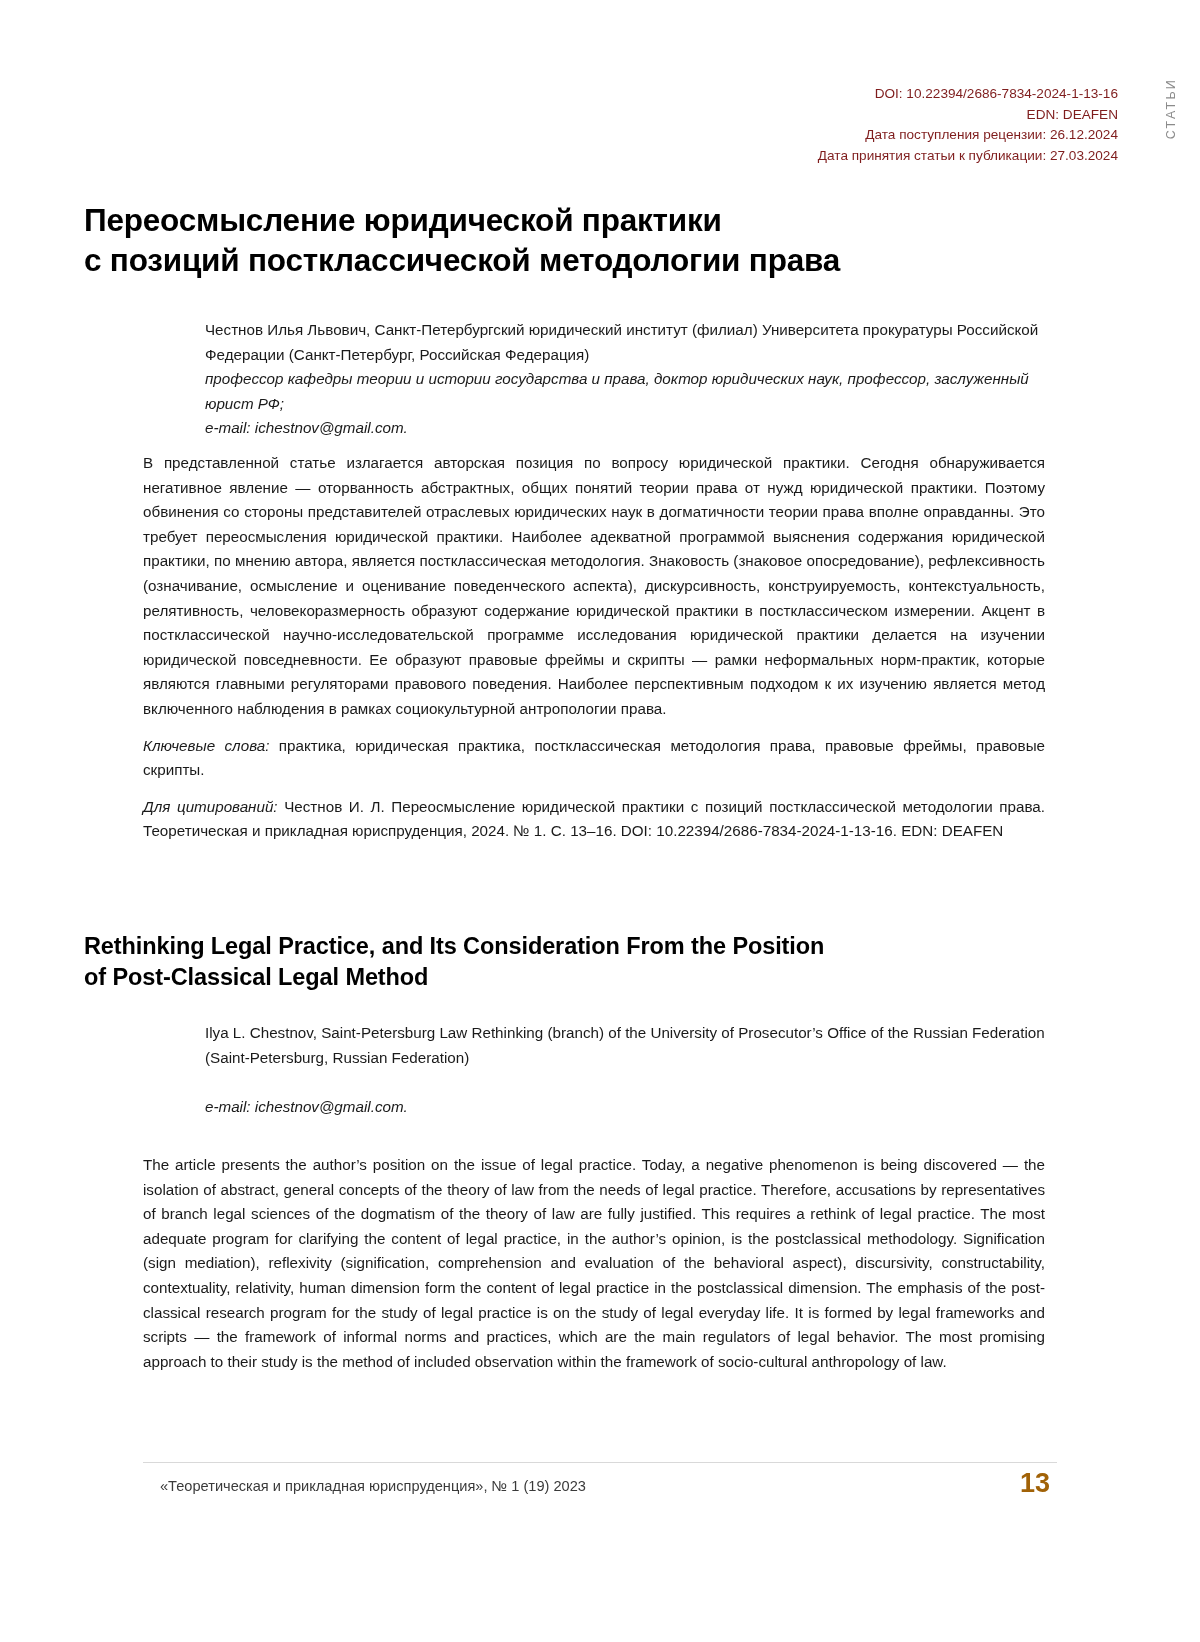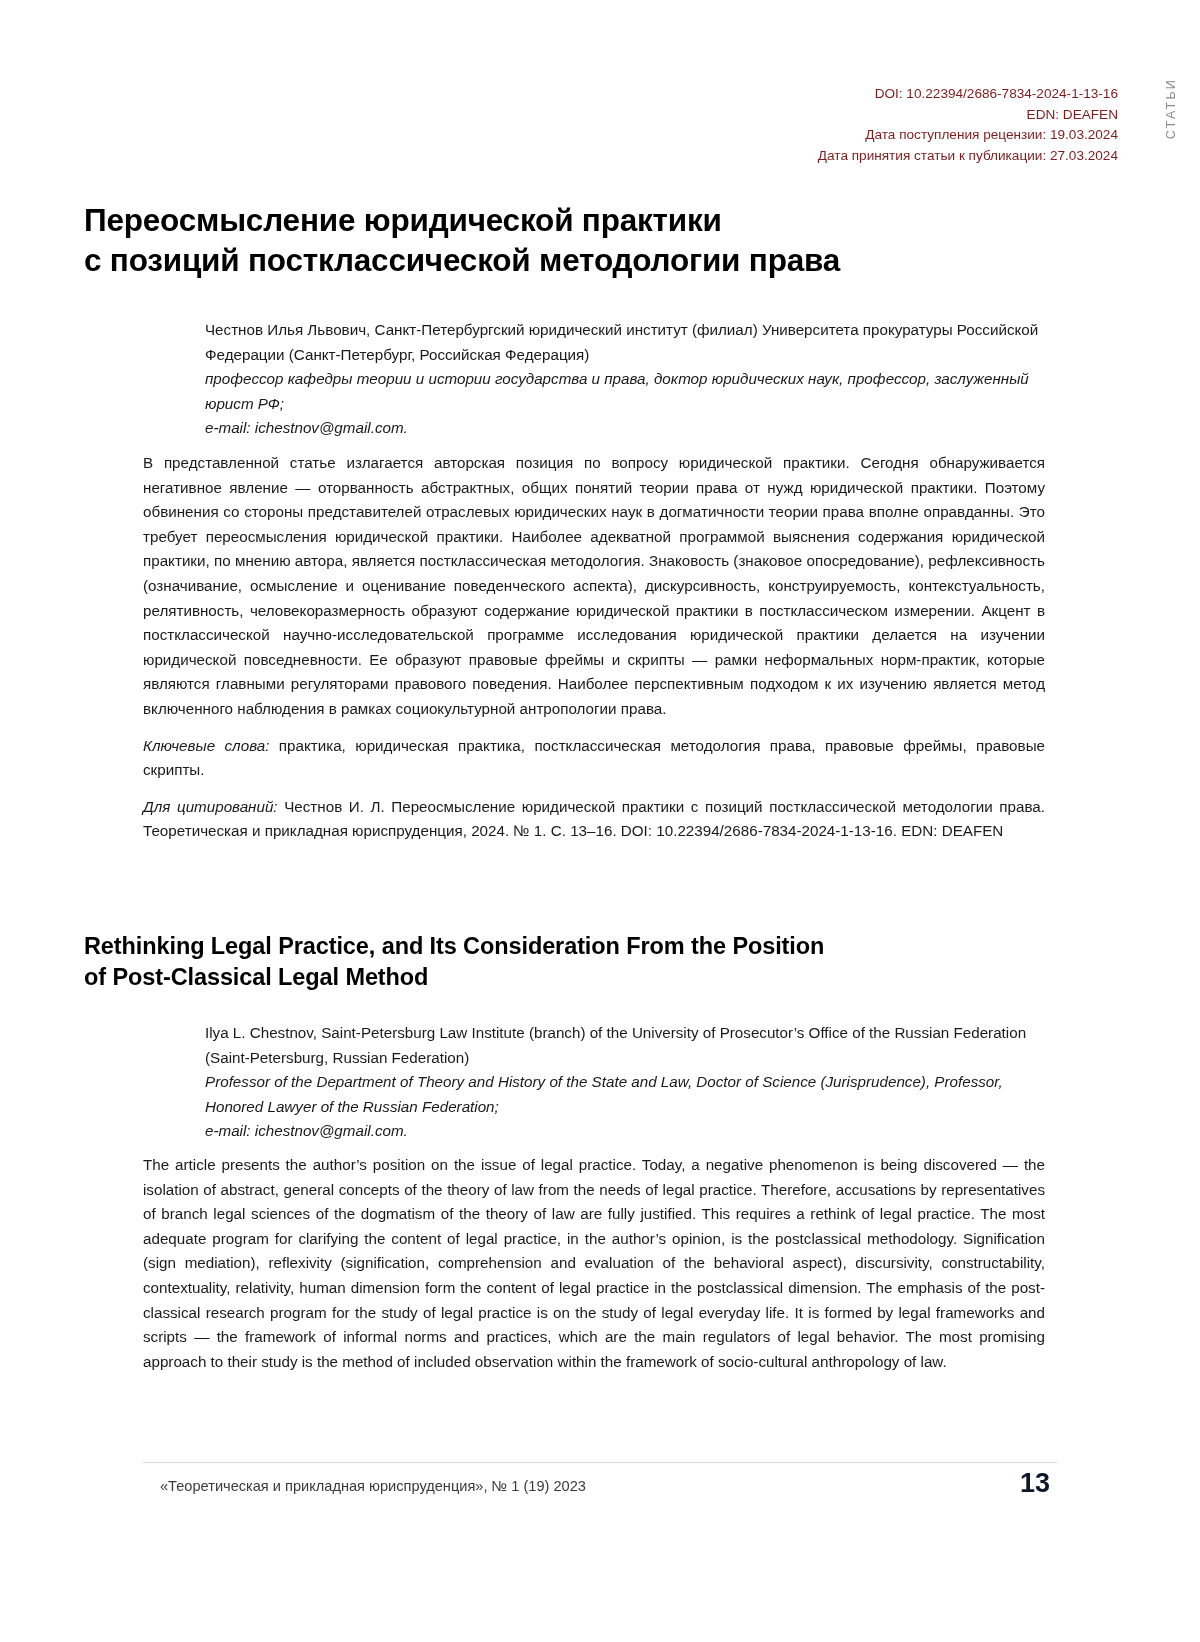--- a/index.html
+++ b/index.html
@@ -122,34 +122,34 @@
     left: 160px;
     font-size: 14.6px;
     color: #3a3a3a;
   }
   .footer-page {
     position: absolute;
     top: 1468px;
     right: 150px;
     font-size: 27px;
     font-weight: bold;
-    color: #0f172a;
+    color: #a16207;
   }
 </style>
 </head>
 <body>
 
 <div class="page">
 
   <div class="side-label">СТАТЬИ</div>
 
   <div class="meta">
     <div>DOI: 10.22394/2686-7834-2024-1-13-16</div>
     <div>EDN: DEAFEN</div>
-    <div>Дата поступления рецензии: 19.03.2024</div>
+    <div>Дата поступления рецензии: 26.12.2024</div>
     <div>Дата принятия статьи к публикации: 27.03.2024</div>
   </div>
 
   <h1 class="title-ru" style="white-space: pre-line; margin:0;">Переосмысление юридической практики
 с позиций постклассической методологии права</h1>
 
   <div class="author-block ru">
     <span class="author-name">Честнов Илья Львович</span><span>, Санкт-Петербургский юридический институт (филиал) Университета прокуратуры Российской Федерации (Санкт-Петербург, Российская Федерация)</span><br>
     <span class="author-role">профессор кафедры теории и истории государства и права, доктор юридических наук, профессор, заслуженный юрист РФ;</span><br>
     <span class="author-email">e-mail: ichestnov@gmail.com.</span>
@@ -158,22 +158,22 @@
   <div class="abstract ru">
     <span class="abs-body">В представленной статье излагается авторская позиция по вопросу юридической практики. Сегодня обнаруживается негативное явление — оторванность абстрактных, общих понятий теории права от нужд юридической практики. Поэтому обвинения со стороны представителей отраслевых юридических наук в догматичности теории права вполне оправданны. Это требует переосмысления юридической практики. Наиболее адекватной программой выяснения содержания юридической практики, по мнению автора, является постклассическая методология. Знаковость (знаковое опосредование), рефлексивность (означивание, осмысление и оценивание поведенческого аспекта), дискурсивность, конструируемость, контекстуальность, релятивность, человекоразмерность образуют содержание юридической практики в постклассическом измерении. Акцент в постклассической научно-исследовательской программе исследования юридической практики делается на изучении юридической повседневности. Ее образуют правовые фреймы и скрипты — рамки неформальных норм-практик, которые являются главными регуляторами правового поведения. Наиболее перспективным подходом к их изучению является метод включенного наблюдения в рамках социокультурной антропологии права.</span>
     <span class="kw"><span class="kw-label">Ключевые слова:</span><span> практика, юридическая практика, постклассическая методология права, правовые фреймы, правовые скрипты.</span></span>
     <span class="cite"><span class="cite-label">Для цитирований:</span><span> Честнов И. Л. Переосмысление юридической практики с позиций постклассической методологии права. Теоретическая и прикладная юриспруденция, 2024. № 1. С. 13–16. DOI: 10.22394/2686-7834-2024-1-13-16. EDN: DEAFEN</span></span>
   </div>
 
   <h2 class="title-en" style="white-space: pre-line; margin:0;">Rethinking Legal Practice, and Its Consideration From the Position
 of Post-Classical Legal Method</h2>
 
   <div class="author-block en">
-    <span class="author-name">Ilya L. Chestnov</span><span>, Saint-Petersburg Law Institute (branch) of the University of Prosecutor’s Office of the Russian Federation (Saint-Petersburg, Russian Federation)</span><br>
-    <span class="author-role">Professor of the Department of Theory and History of the State and Law, Doctor of Science (Jurisprudence), Professor, Honored Lawyer of the Russian Federation;</span><br>
+    <span class="author-name">Ilya L. Chestnov</span><span>, Saint-Petersburg Law Rethinking (branch) of the University of Prosecutor’s Office of the Russian Federation (Saint-Petersburg, Russian Federation)</span><br>
+    <br>
     <span class="author-email">e-mail: ichestnov@gmail.com.</span>
   </div>
 
   <div class="abstract en">
     <span class="abs-body">The article presents the author’s position on the issue of legal practice. Today, a negative phenomenon is being discovered — the isolation of abstract, general concepts of the theory of law from the needs of legal practice. Therefore, accusations by representatives of branch legal sciences of the dogmatism of the theory of law are fully justified. This requires a rethink of legal practice. The most adequate program for clarifying the content of legal practice, in the author’s opinion, is the postclassical methodology. Signification (sign mediation), reflexivity (signification, comprehension and evaluation of the behavioral aspect), discursivity, constructability, contextuality, relativity, human dimension form the content of legal practice in the postclassical dimension. The emphasis of the post-classical research program for the study of legal practice is on the study of legal everyday life. It is formed by legal frameworks and scripts — the framework of informal norms and practices, which are the main regulators of legal behavior. The most promising approach to their study is the method of included observation within the framework of socio-cultural anthropology of law.</span>
   </div>
 
   <div class="footer-rule"></div>
   <div class="footer-journal">«Теоретическая и прикладная юриспруденция», № 1 (19) 2023</div>
   <div class="footer-page">13</div>

